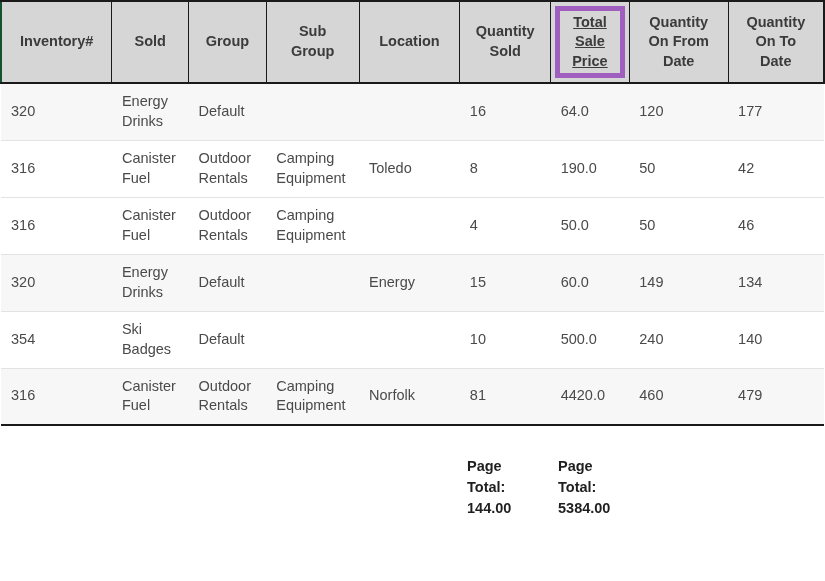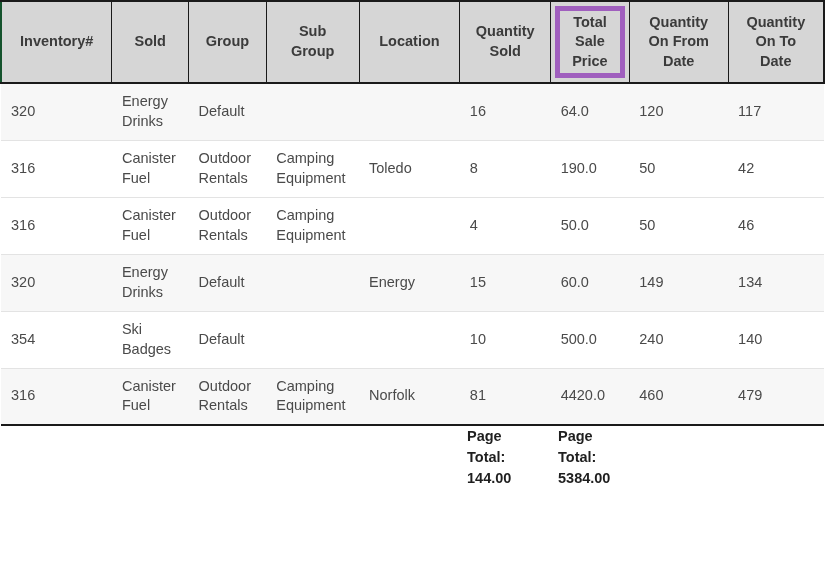--- a/index.html
+++ b/index.html
@@ -51,20 +51,21 @@
     top: 4px;
     right: 4px;
     bottom: 4px;
     border: 5px solid #a05fbe;
     box-sizing: border-box;
     pointer-events: none;
   }
   th.highlight-cell .hl-text {
     position: relative;
     z-index: 1;
+    text-decoration: underline;
   }
 
   
   .report-table tbody td {
     height: 57px;
     padding: 4px 10px;
     font-size: 14.5px;
     color: #4a4a4a;
     vertical-align: middle;
     line-height: 1.35;
@@ -91,21 +92,21 @@
   td.wrap { white-space: normal; word-break: normal; }
 
   
   .footer-row {
     position: relative;
     width: 825px;
     height: 96px;
   }
   .footer-cell {
     position: absolute;
-    top: 0;
+    top: 30px;
     font-size: 14.5px;
     font-weight: bold;
     color: #1f1f1f;
     line-height: 1.45;
     text-align: left;
   }
   .footer-cell.qty-total { left: 467px; }
   .footer-cell.sale-total { left: 558px; }
   .footer-cell span { display: block; }
 </style>
@@ -171,21 +172,21 @@
   <tbody id="table-body">
       <tr class="row-odd">
         <td class="wrap">320</td>
         <td class="wrap">Energy Drinks</td>
         <td class="wrap">Default</td>
         <td class="wrap"></td>
         <td class="wrap"></td>
         <td class="wrap">16</td>
         <td class="wrap">64.0</td>
         <td class="wrap">120</td>
-        <td class="wrap">117</td>
+        <td class="wrap">177</td>
       </tr>
       <tr class="row-even">
         <td class="wrap">316</td>
         <td class="wrap">Canister Fuel</td>
         <td class="wrap">Outdoor Rentals</td>
         <td class="wrap">Camping Equipment</td>
         <td class="wrap">Toledo</td>
         <td class="wrap">8</td>
         <td class="wrap">190.0</td>
         <td class="wrap">50</td>

